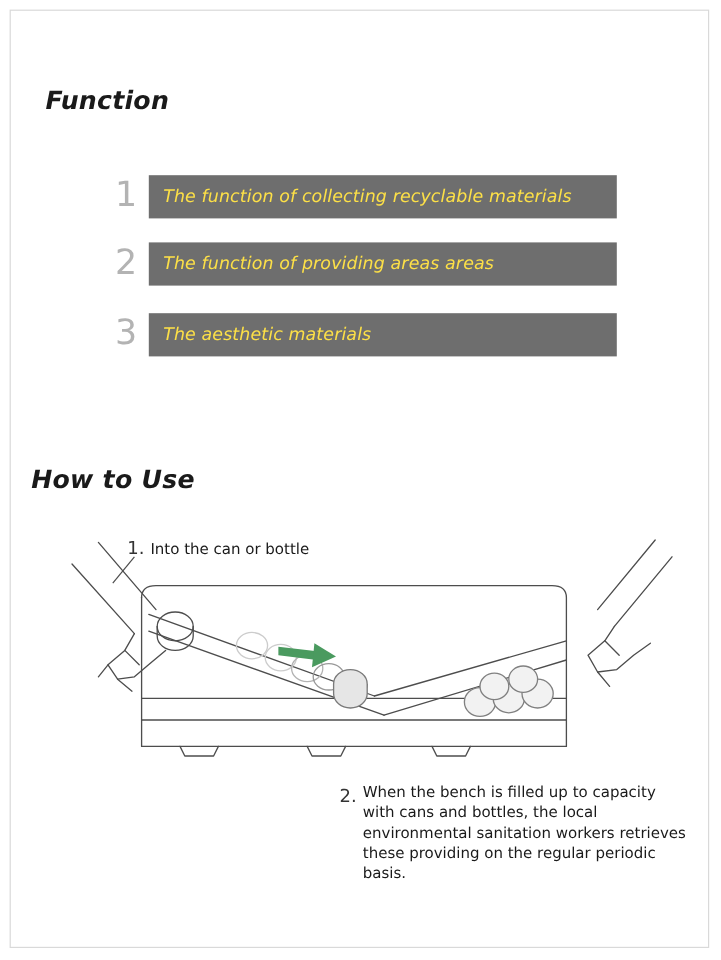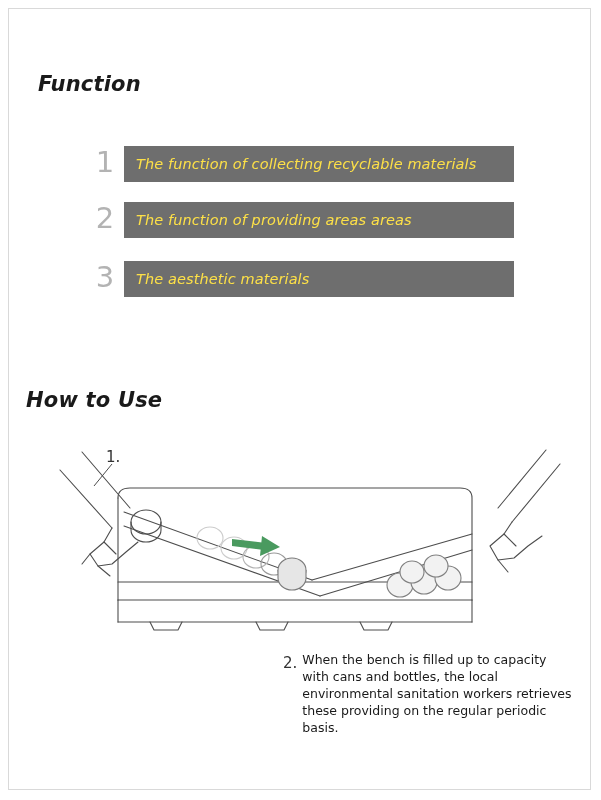--- a/index.html
+++ b/index.html
@@ -213,20 +213,21 @@
         <path d="M242,106 L260,117 L240,126 Z" fill="#4a9a5f"></path>
       </g>
 
       <g fill="none" stroke="#4d4d4d" stroke-width="1">
         <path d="M92,34 L74,56"></path>
       </g>
     </svg>
 
     <div class="callout" id="callout-1">
       <span class="callout-num">1.</span>
+      <span class="callout-text">Into the can or bottle</span>
     </div>
 
     <div class="callout" id="callout-2">
       <span class="callout-num">2.</span>
       <span class="callout-text">When the bench is filled up to capacity with cans and bottles, the local environmental sanitation workers retrieves these providing on the regular periodic basis.</span>
     </div>
 
   </div>
 
 </div>

